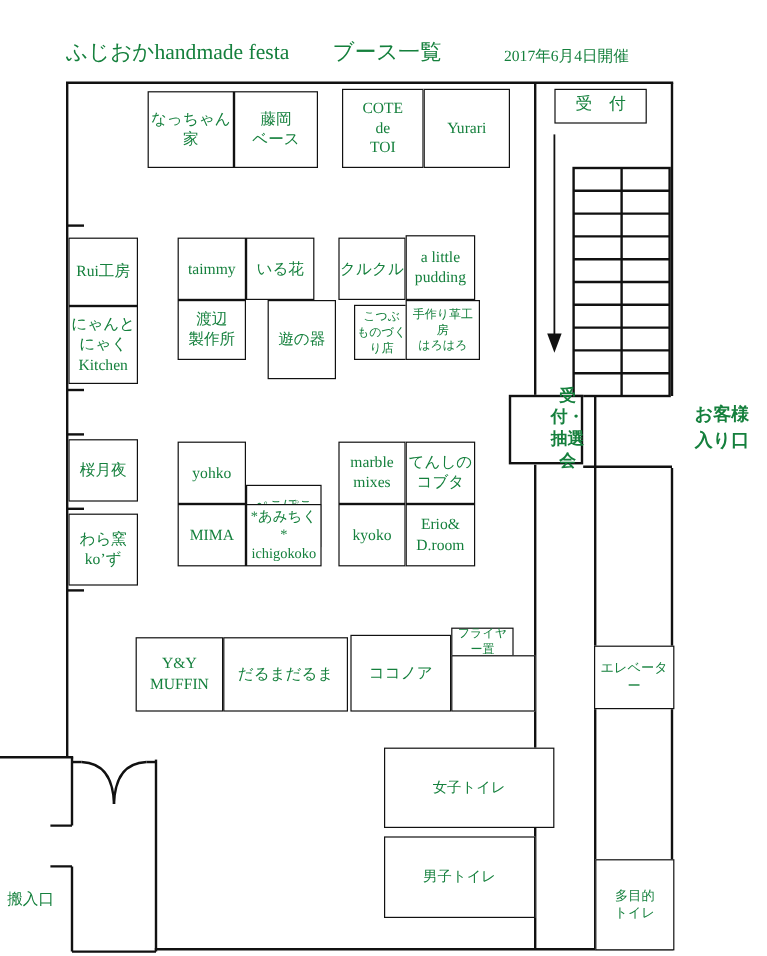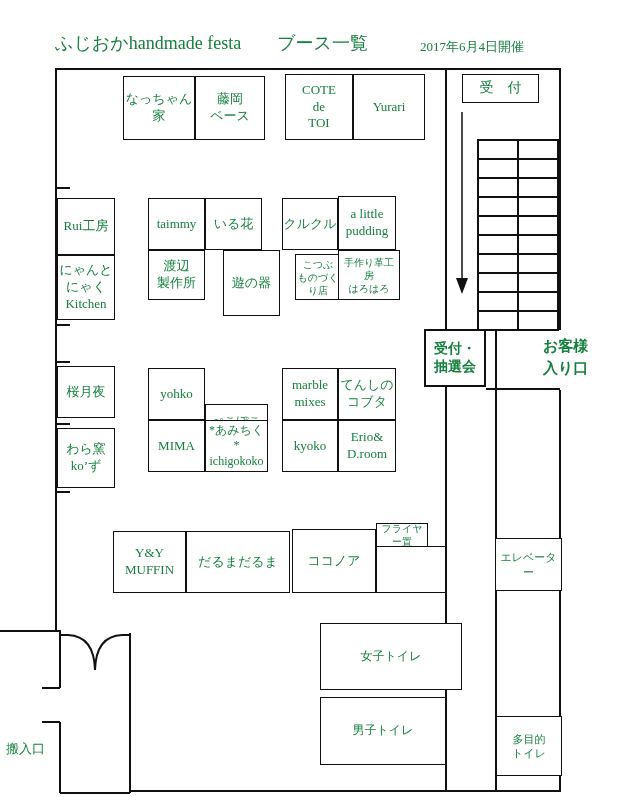--- a/index.html
+++ b/index.html
@@ -22,21 +22,21 @@
     font-size:13px; line-height:1.3;
     white-space:pre-line;
     z-index:2;
   }
   .plain-label {
     position:absolute;
     white-space:pre-line;
     z-index:3;
     line-height:1.45;
   }
-  .bold { font-weight:bold; }
+  .bold { font-weight:bold;padding-left:36px; }
 </style>
 </head>
 <body>
 
 <div class="canvas">
 
   <div class="plain-label" style="left:55px;top:30px;font-size:18px;">ふじおかhandmade festa　　ブース一覧</div>
   <div class="plain-label" style="left:420px;top:38px;font-size:13px;">2017年6月4日開催</div>
 
   <svg class="walls" width="639" height="797" viewBox="0 0 639 797">
@@ -147,20 +147,20 @@
 
   <div class="booth" style="left:376px;top:523px;width:52px;height:24px;font-size:10px;">フライヤー置</div>
   <div class="booth" style="left:376px;top:546px;width:70px;height:47px;"></div>
 
   <div class="booth" style="left:462px;top:74px;width:77px;height:29px;font-size:14px;">受　付</div>
   <div class="booth bold" style="left:424px;top:329px;width:62px;height:58px;font-size:14px;border-width:2px;">受付・
 抽選会</div>
   <div class="booth" style="left:495px;top:538px;width:67px;height:53px;font-size:11px;">エレベーター</div>
   <div class="booth" style="left:320px;top:623px;width:142px;height:67px;font-size:12px;">女子トイレ</div>
   <div class="booth" style="left:320px;top:697px;width:126px;height:68px;font-size:12px;">男子トイレ</div>
-  <div class="booth" style="left:496px;top:716px;width:66px;height:60px;font-size:11px;">多目的
+  <div class="booth" style="left:496px;top:716px;width:66px;height:76px;font-size:11px;">多目的
 トイレ</div>
 
   <div class="plain-label bold" style="left:543px;top:336px;font-size:15px;">お客様
 入り口</div>
   <div class="plain-label" style="left:6px;top:740px;font-size:13px;">搬入口</div>
 
 </div>
 
 </body></html>

